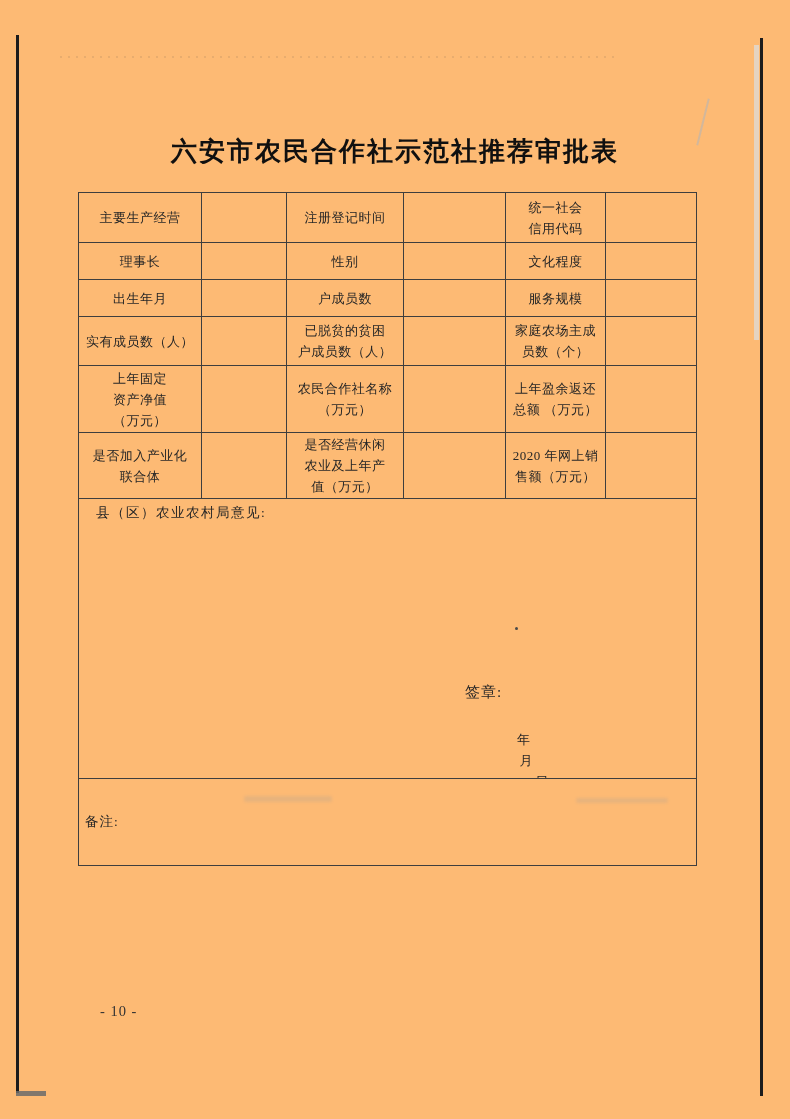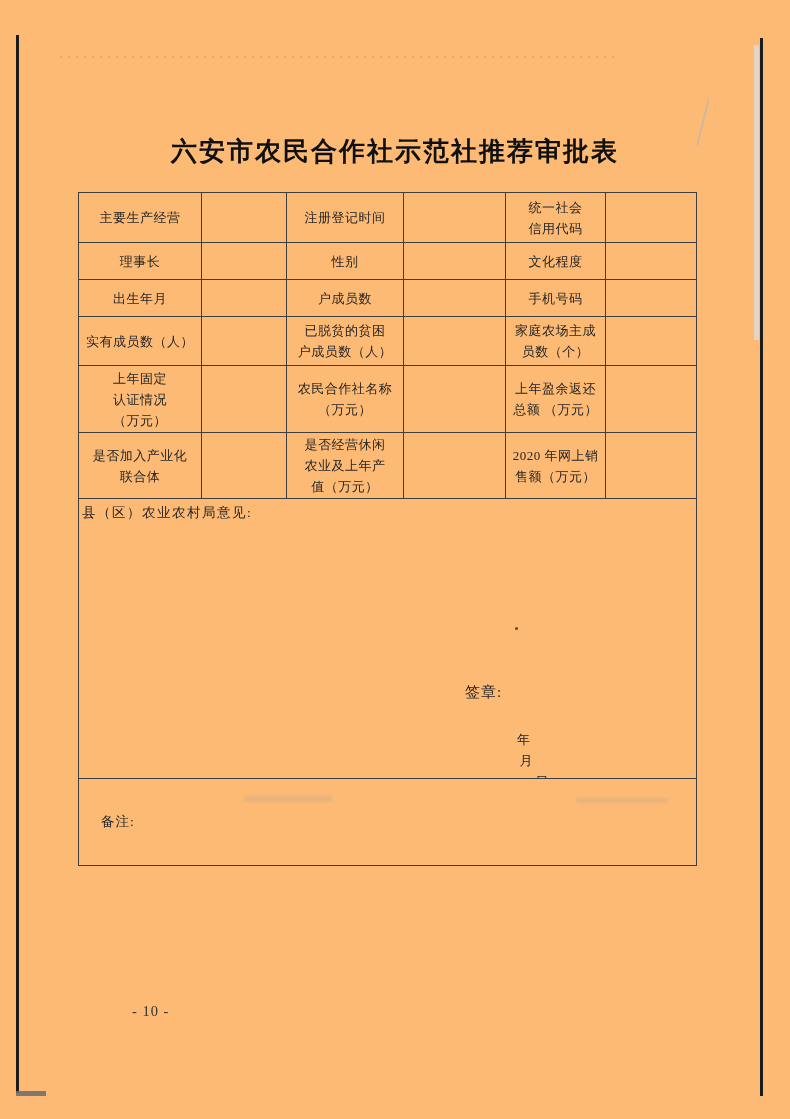--- a/index.html
+++ b/index.html
@@ -51,39 +51,38 @@
     white-space: pre-line;
     padding: 1px 2px;
     color: #262626;
     overflow: hidden;
   }
   td.opinion-cell {
     vertical-align: top; text-align: left;
     position: relative; white-space: normal;
   }
   .opinion-label {
-    position: absolute; left: 3px; top: 5px;
+    position: absolute; left: 17px; top: 5px;
     font-size: 13.5px; letter-spacing: 1.5px; line-height: 18px;
   }
   .sign-label { position: absolute; left: 386px; top: 183px; font-size: 15px; letter-spacing: 1px; }
   .date-row   { position: absolute; left: 438px; top: 209px; font-size: 13px; }
   .date-row .y { margin-right: 37px; }
   .date-row .m { margin-right: 32px; }
   td.remarks-cell { position: relative; text-align: left; white-space: normal; }
-  .remarks-label { position: absolute; left: 22px; top: 50%; transform: translateY(-54%);
+  .remarks-label { position: absolute; left: 6px; top: 50%; transform: translateY(-54%);
     font-size: 13.5px; letter-spacing: 1px; }
   .smudge-1 { position: absolute; left: 165px; top: 17px; width: 88px; height: 6px; }
   .smudge-2 { position: absolute; left: 497px; top: 19px; width: 92px; height: 5px; }
 
   
   .page-number {
     position: absolute; left: 100px; top: 1003px;
     font-size: 14.5px; letter-spacing: 1px; color: #333;
     font-family: "Liberation Serif", "DejaVu Serif", serif;
-    margin-left: 32px;
   }
 </style>
 </head>
 <body>
 
 <div class="page">
 
   <div class="art left-line"></div>
   <div class="art right-line"></div>
   <div class="art right-gray"></div>
@@ -119,36 +118,36 @@
         <td>性别</td>
         <td></td>
         <td>文化程度</td>
         <td></td>
       </tr>
       <tr style="height:37px">
         <td>出生年月</td>
         <td></td>
         <td>户成员数</td>
         <td></td>
-        <td>手机号码</td>
+        <td>服务规模</td>
         <td></td>
       </tr>
       <tr style="height:49px">
         <td>实有成员数（人）</td>
         <td></td>
         <td>已脱贫的贫困
 户成员数（人）</td>
         <td></td>
         <td>家庭农场主成
 员数（个）</td>
         <td></td>
       </tr>
       <tr style="height:67px">
         <td>上年固定
-认证情况
+资产净值
 （万元）</td>
         <td></td>
         <td>农民合作社名称
 （万元）</td>
         <td></td>
         <td>上年盈余返还
 总额 （万元）</td>
         <td></td>
       </tr>
       <tr style="height:52px">

